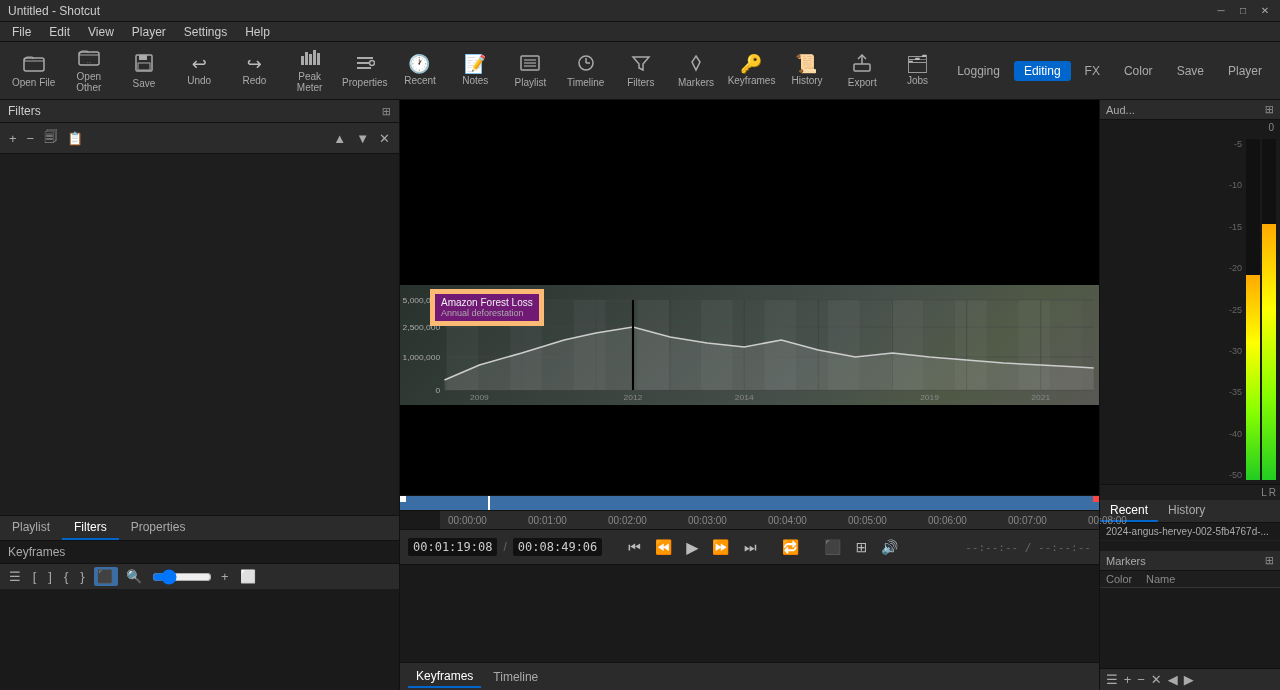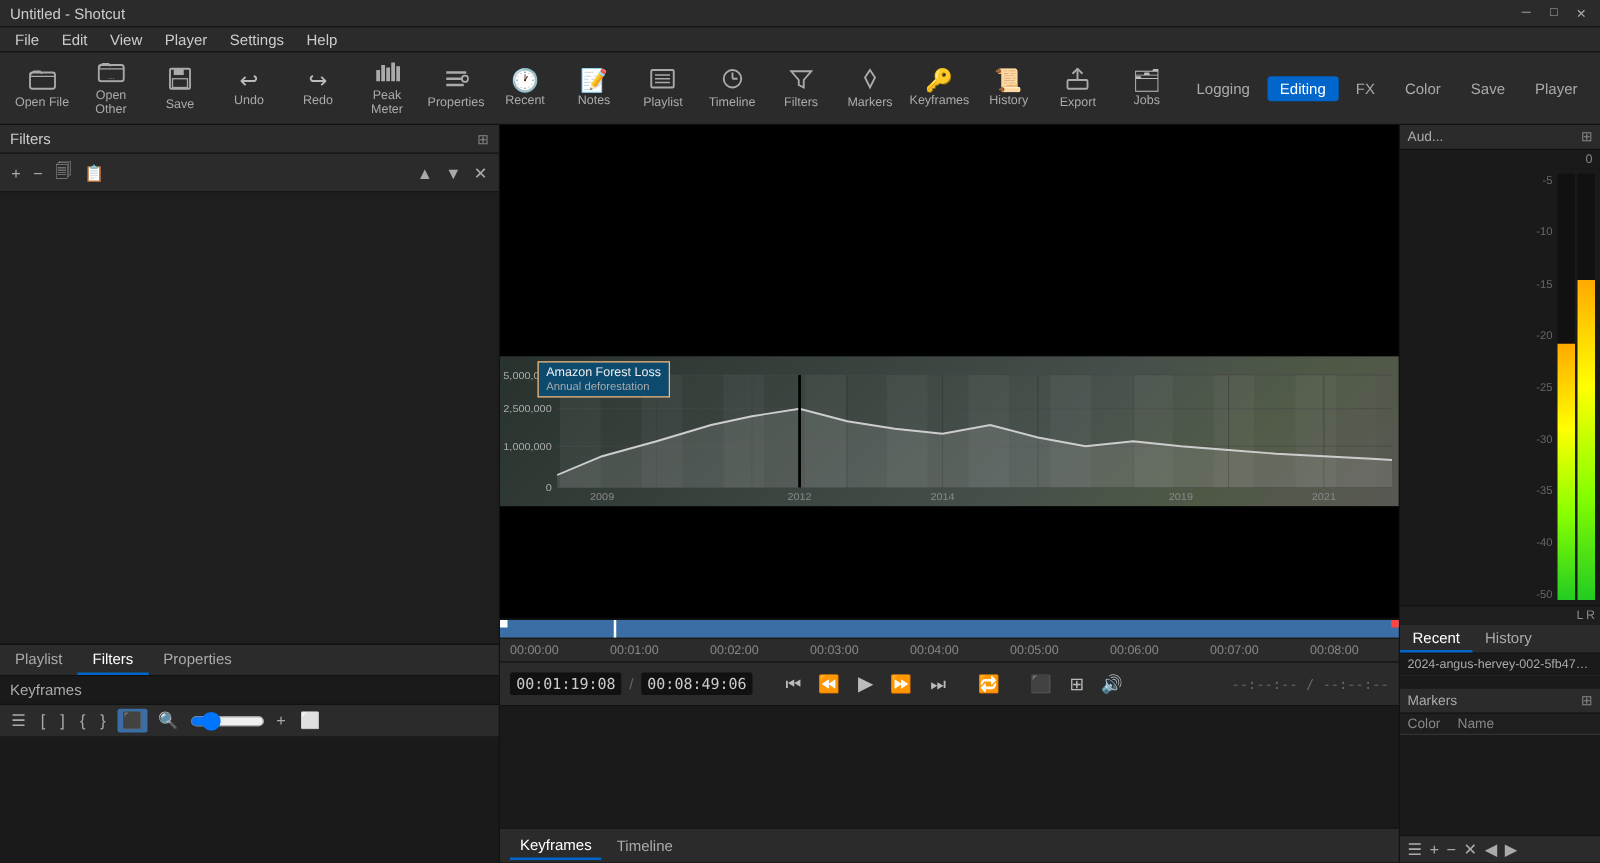--- a/index.html
+++ b/index.html
@@ -278,20 +278,21 @@
     
     #timecode-ruler {
       height: 18px;
       background: #2b2b2b;
       position: relative;
       display: flex;
       align-items: center;
       padding: 0 4px;
       font-size: 10px;
       color: #888;
+      margin-left: 40px;
     }
     .time-mark {
       position: absolute;
       font-size: 10px;
       color: #888;
     }
 
     
     #transport-bar {
       background: #2b2b2b;
@@ -360,21 +361,21 @@
     .bc-tab {
       font-size: 12px;
       color: #aaa;
       cursor: pointer;
       padding: 3px 8px;
     }
     .bc-tab.active { color: #fff; border-bottom: 2px solid #0066cc; }
 
     
     #right-panel {
-      width: 160px;
+      width: 180px;
       display: flex;
       flex-direction: column;
       background: #1e1e1e;
     }
 
     
     #audio-header {
       background: #2b2b2b;
       padding: 3px 6px;
       font-size: 11px;
@@ -695,21 +696,21 @@
 
   <div id="center-panel">
 
     <div id="preview-top" style="height:185px;background:#000;">
     </div>
 
     <div id="chart-area" style="height:120px;background:#1a1a1a;position:relative;">
 
       <div style="position:absolute;top:0;left:0;right:0;bottom:0;background:linear-gradient(135deg,#4a6a5a 0%,#6a8a7a 20%,#8aaa9a 40%,#aacaba 60%,#caeaaa 80%,#eaeada 100%);opacity:0.3;"></div>
 
-      <div style="position:absolute;top:4px;left:30px;background:#0c4a6e;border:1px solid #fdba74;padding:3px 6px;font-size:10px;color:#eee;z-index:10;">
+      <div style="position:absolute;top:4px;left:30px;background:#701a75;border:5px solid #fdba74;padding:3px 6px;font-size:10px;color:#eee;z-index:10;">
         <div>Amazon Forest Loss</div>
         <div style="font-size:9px;color:#aaa;">Annual deforestation</div>
       </div>
 
       <svg id="chart-svg" viewBox="0 0 660 120" preserveAspectRatio="none" style="position:absolute;top:0;left:0;width:100%;height:100%;">
 
         <text x="38" y="18" fill="#aaa" font-size="8" text-anchor="end">5,000,000</text>
         <text x="38" y="45" fill="#aaa" font-size="8" text-anchor="end">2,500,000</text>
         <text x="38" y="75" fill="#aaa" font-size="8" text-anchor="end">1,000,000</text>
         <text x="38" y="108" fill="#aaa" font-size="8" text-anchor="end">0</text>

